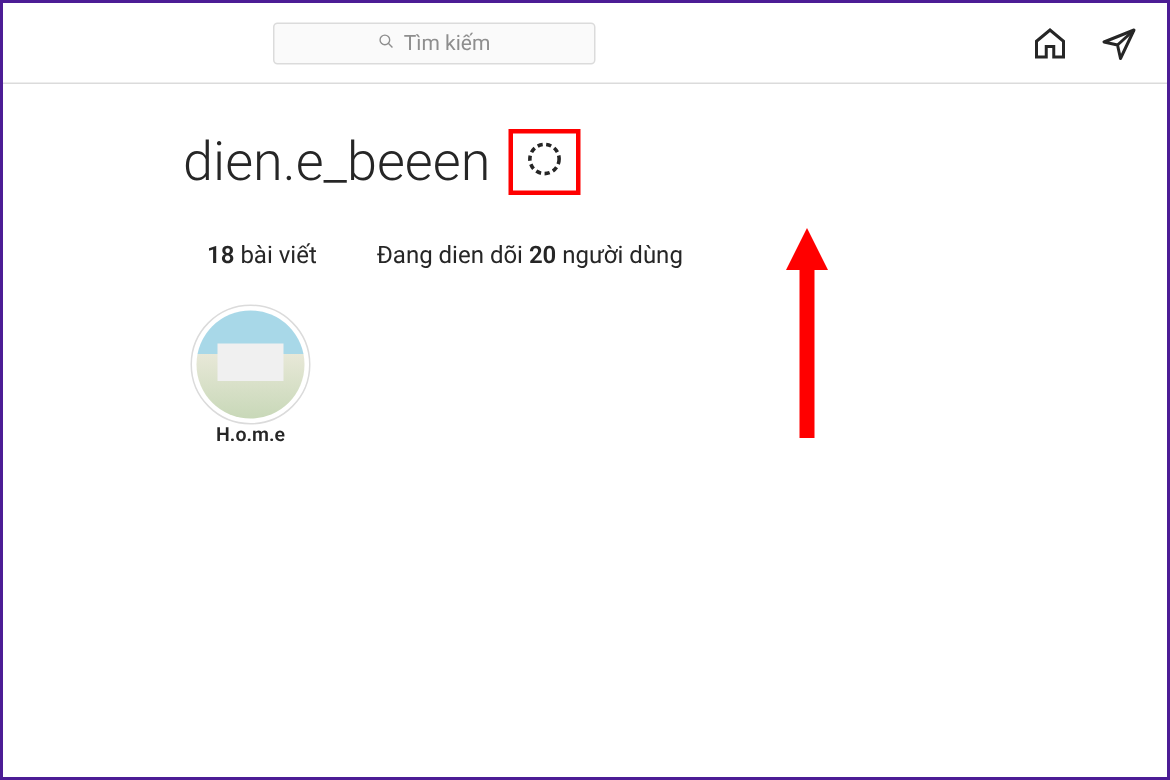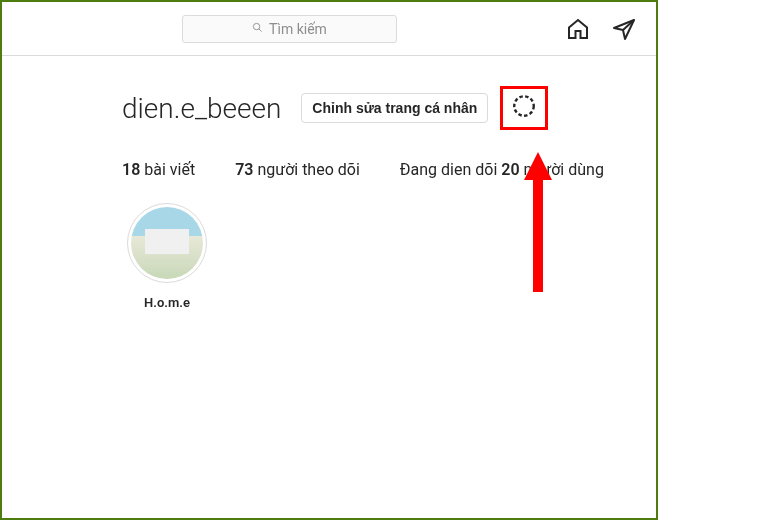--- a/index.html
+++ b/index.html
@@ -5,22 +5,22 @@
     * { margin: 0; padding: 0; box-sizing: border-box; }
     body {
       width: 780px;
       height: 520px;
       font-family: -apple-system, BlinkMacSystemFont, "Segoe UI", Roboto, Helvetica, Arial, sans-serif;
       background: #fff;
       position: relative;
       overflow: hidden;
     }
     .outer {
-      border: 2px solid #4d7c0f;
-      width: 658px;
+      border: 2px solid #4c1d95;
+      width: 780px;
       height: 520px;
       position: relative;
     }
     .top-bar {
       height: 54px;
       border-bottom: 1px solid #dbdbdb;
       display: flex;
       align-items: center;
       padding: 0 20px;
       gap: 20px;
@@ -58,21 +58,21 @@
     .profile-section {
       padding: 30px 0 0 120px;
     }
     .profile-header {
       display: flex;
       align-items: center;
       gap: 20px;
       margin-bottom: 30px;
     }
     .username {
-      font-size: 28px;
+      font-size: 36px;
       font-weight: 300;
       color: #262626;
     }
     .edit-btn {
       background: transparent;
       border: 1px solid #dbdbdb;
       border-radius: 4px;
       padding: 6px 10px;
       font-size: 14px;
       font-weight: 600;
@@ -87,39 +87,39 @@
       align-items: center;
       justify-content: center;
       margin-left: -8px;
     }
     .stats {
       display: flex;
       gap: 40px;
       font-size: 16px;
       color: #262626;
       margin-bottom: 24px;
+      margin-left: 16px;
     }
     .stat-num {
       font-weight: 600;
     }
     .display-name {
       font-size: 16px;
       font-weight: 600;
       color: #262626;
       margin-bottom: 60px;
     }
     .highlights {
       display: flex;
       gap: 30px;
     }
     .highlight {
       display: flex;
       flex-direction: column;
       align-items: center;
-      gap: 12px;
       width: 90px;
     }
     .highlight-circle {
       width: 80px;
       height: 80px;
       border-radius: 50%;
       border: 1px solid #dbdbdb;
       padding: 3px;
       background: #fff;
     }
@@ -177,38 +177,33 @@
           <path d="M22 3 L2 11 L11 13 L13 22 Z"></path>
           <line x1="22" y1="3" x2="11" y2="13"></line>
         </svg>
       </div>
     </div>
   </div>
 
   <div class="profile-section">
     <div class="profile-header">
       <div class="username">dien.e_beeen</div>
-      <button class="edit-btn">Chỉnh sửa trang cá nhân</button>
       <div class="settings-box">
         <div>
           <svg width="26" height="26" viewBox="0 0 24 24" fill="none" stroke="#262626" stroke-width="2.2">
             <circle cx="12" cy="12" r="9" stroke-dasharray="3.2 2.2"></circle>
           </svg>
         </div>
       </div>
     </div>
 
     <div class="stats">
       <div>
         <span class="stat-num">18</span>
         <span>bài viết</span>
-      </div>
-      <div>
-        <span class="stat-num">73</span>
-        <span>người theo dõi</span>
       </div>
       <div>
         <span>Đang dien dõi</span>
         <span class="stat-num">20</span>
         <span>người dùng</span>
       </div>
     </div>
 
 
     <div class="highlights">

